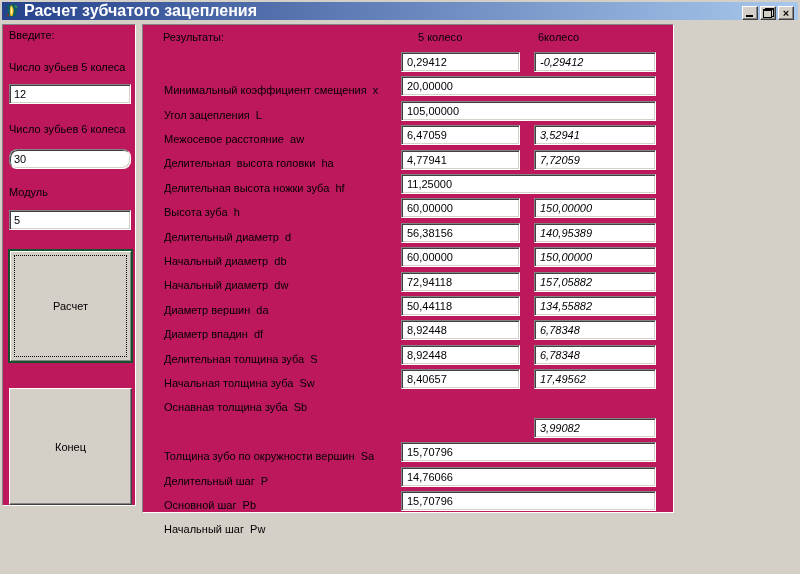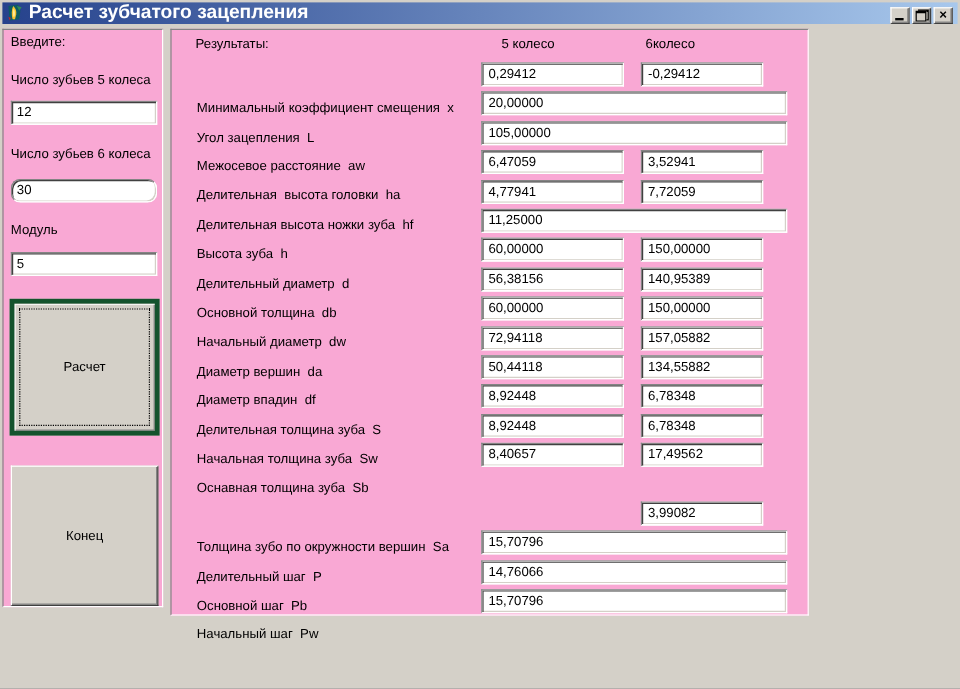--- a/index.html
+++ b/index.html
@@ -33,21 +33,21 @@
   .glyph-restore::before {
     content:""; position:absolute; right:0; top:0; width:7px; height:6px;
     border:1px solid #000; border-top-width:2px;
   }
   .glyph-restore::after {
     content:""; position:absolute; left:0; bottom:0; width:7px; height:6px;
     border:1px solid #000; border-top-width:2px; background:#d4d0c8;
   }
   
   .panel {
-    position: absolute; background: #f9a8d4;
+    position: absolute; background: #be185d;
     border: 1px solid; border-color: #848484 #fff #fff #848484;
   }
   .panel-left  { left: 2px;   top: 24px; width: 134px; height: 482px; }
   .panel-right { left: 142px; top: 24px; width: 532px; height: 489px; }
   .lbl { position: absolute; white-space: pre; }
   
   .sunken {
     background: #fff;
     border: 1px solid; border-color: #848484 #fff #fff #848484;
     box-shadow: inset 1px 1px 0 #404040, inset -1px -1px 0 #d4d0c8;
@@ -58,21 +58,21 @@
   }
   .in-field { left: 6px; width: 122px; }
   
   .btn {
     position: absolute; background: #d4d0c8; cursor: default;
     display: flex; align-items: center; justify-content: center;
     font-size: 11px;
   }
   .btn-default {
     left: 5px; top: 224px; width: 125px; height: 114px;
-    border: 4px solid #14532d;
+    border: 2px solid #14532d;
     box-shadow: inset 1px 1px 0 #fff, inset -1px -1px 0 #848484;
   }
   .focus-rect { position: absolute; left: 4px; top: 4px; right: 4px; bottom: 4px; border: 1px dotted #000; }
   .btn-normal {
     left: 6px; top: 363px; width: 123px; height: 117px;
     border: 1px solid; border-color: #fff #404040 #404040 #fff;
     box-shadow: inset -1px -1px 0 #848484;
   }
   
   .res-title { left: 20px; top: 6px; }
@@ -80,21 +80,21 @@
   .colh2 { left: 395px; top: 6px; }
   .rows { position: absolute; left: 0; top: 26px; width: 532px; height: 463px; }
   .rrow { position: absolute; left: 0; width: 100%; height: 24.4px; }
   .rlabel { position: absolute; left: 21px; top: 50%; transform: translateY(-50%); white-space: pre; margin-top: 27px; }
   .rfield {
     position: absolute; top: 1px; height: 20px;
     display: flex; align-items: center; padding-left: 5px;
     font-size: 11px; overflow: hidden;
   }
   .c1   { left: 258px; width: 119px; }
-  .c2   { left: 391px; width: 102px; }
+  .c2   { left: 391px; width: 122px; font-style: italic; }
   .wide { left: 258px; width: 255px; }
 </style>
 </head>
 <body>
 
 <div class="window" style="background: rgb(212, 208, 200);">
 
   <div class="titlebar" style="background: linear-gradient(90deg, rgb(38, 66, 140), rgb(168, 200, 236));">
     <svg class="title-icon" viewBox="0 0 16 16">
       <path d="M3 2 L11 1 L13 6 L12 13 L4 14 Z" fill="#0d5c63"></path>
@@ -170,21 +170,21 @@
         <div class="rrow" style="top: 122px;">
           <div class="rlabel">Высота зуба  h</div>
           <div class="rfield wide sunken">11,25000</div>
         </div>
         <div class="rrow" style="top: 146.4px;">
           <div class="rlabel">Делительный диаметр  d</div>
           <div class="rfield c1 sunken">60,00000</div>
           <div class="rfield c2 sunken">150,00000</div>
         </div>
         <div class="rrow" style="top: 170.8px;">
-          <div class="rlabel">Основной толщина  db</div>
+          <div class="rlabel">Начальный диаметр  db</div>
           <div class="rfield c1 sunken">56,38156</div>
           <div class="rfield c2 sunken">140,95389</div>
         </div>
         <div class="rrow" style="top: 195.2px;">
           <div class="rlabel">Начальный диаметр  dw</div>
           <div class="rfield c1 sunken">60,00000</div>
           <div class="rfield c2 sunken">150,00000</div>
         </div>
         <div class="rrow" style="top: 219.6px;">
           <div class="rlabel">Диаметр вершин  da</div>

